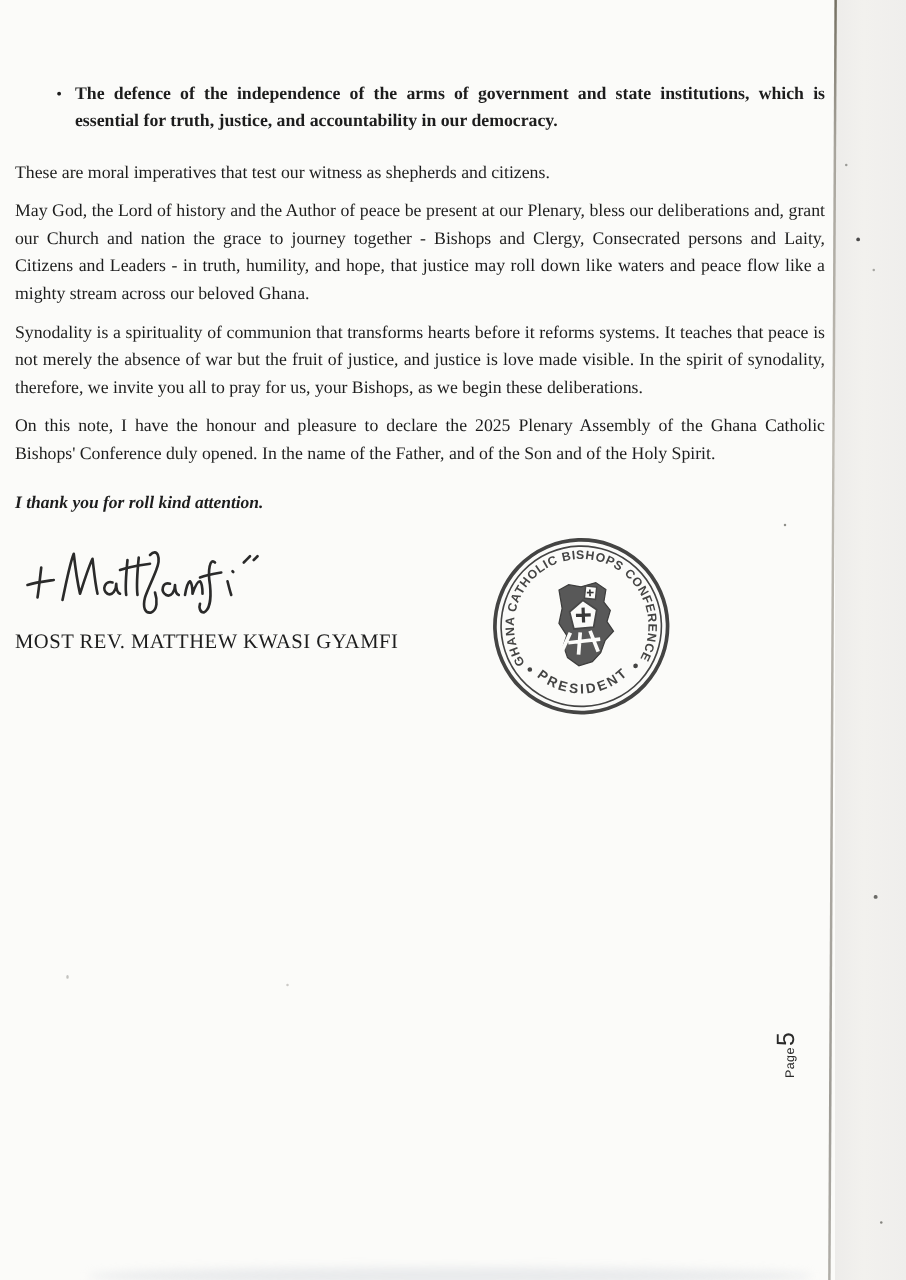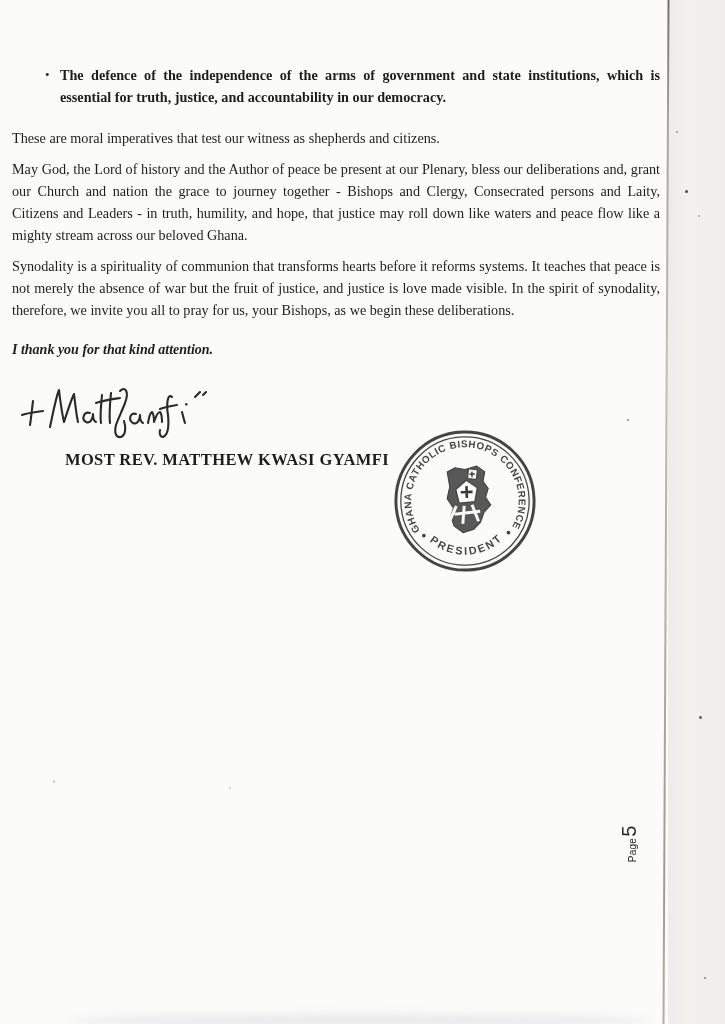--- a/index.html
+++ b/index.html
@@ -38,22 +38,22 @@
   .bullet-marker { width:15px; flex:0 0 15px; font-size:13px; }
   .bullet-text { flex:1; margin:0; text-align:justify;font-weight:bold; }
   .closing {
     margin-top:18px !important;
     font-weight:bold; font-style:italic; font-size:14px;
     text-align:left !important;
   }
   .signature-block { margin-top:14px; height:68px; }
   .signatory {
     margin-top:6px;
-    font-weight:bold; font-size:16.5px; line-height:22px; letter-spacing:.4px;
-    text-align:center; width:430px;
+    font-weight:normal; font-size:16.5px; line-height:22px; letter-spacing:.4px;
+    text-align:left; width:430px;
   }
   .signatory div { white-space:nowrap; }
   
   .stamp { position:absolute; left:391px; top:426px; width:148px; height:150px; opacity:.88; }
   .stamp text {
     font-family:"Liberation Sans", sans-serif; font-weight:bold;
   }
   
   .page-number {
     position:absolute; left:594px; top:833px; width:70px; height:22px;
@@ -85,22 +85,23 @@
   <div class="content">
 
     <div class="bullet-item">
       <span class="bullet-marker">•</span>
       <p class="bullet-text">The defence of the independence of the arms of government and state institutions, which is essential for truth, justice, and accountability in our democracy.</p>
     </div>
 
     <p>These are moral imperatives that test our witness as shepherds and citizens.</p>
     <p>May God, the Lord of history and the Author of peace be present at our Plenary, bless our deliberations and, grant our Church and nation the grace to journey together - Bishops and Clergy, Consecrated persons and Laity, Citizens and Leaders - in truth, humility, and hope, that justice may roll down like waters and peace flow like a mighty stream across our beloved Ghana.</p>
     <p>Synodality is a spirituality of communion that transforms hearts before it reforms systems. It teaches that peace is not merely the absence of war but the fruit of justice, and justice is love made visible. In the spirit of synodality, therefore, we invite you all to pray for us, your Bishops, as we begin these deliberations.</p>
+    <p>On this note, I have the honour and pleasure to declare the 2025 Plenary Assembly of the Ghana Catholic Bishops' Conference duly opened. In the name of the Father, and of the Son and of the Holy Spirit.</p>
 
-    <p class="closing">I thank you for that kind attention.</p>
+    <p class="closing">I thank you for roll kind attention.</p>
 
     <div class="signature-block">
       <svg width="200" height="68" viewBox="0 0 200 68">
         <g fill="none" stroke="#191919" stroke-width="2.1" stroke-linecap="round" stroke-linejoin="round" opacity="0.92">
           <path d="M10,40 C16,38 24,37 31,36"></path>
           <path d="M21,26 C20,34 19,44 18,50"></path>
           <path d="M38,52 C41,38 44,22 47,15 C48,24 50,38 52,47 C55,38 59,25 62,19 C63,27 64,38 66,47"></path>
           <path d="M78,38 C72,36 69,44 74,47 C78,49 81,44 81,39 C81,42 81,46 84,47"></path>
           <path d="M90,20 C89,30 88,42 89,48"></path>
           <path d="M99,18 C98,28 97,40 98,48"></path>

